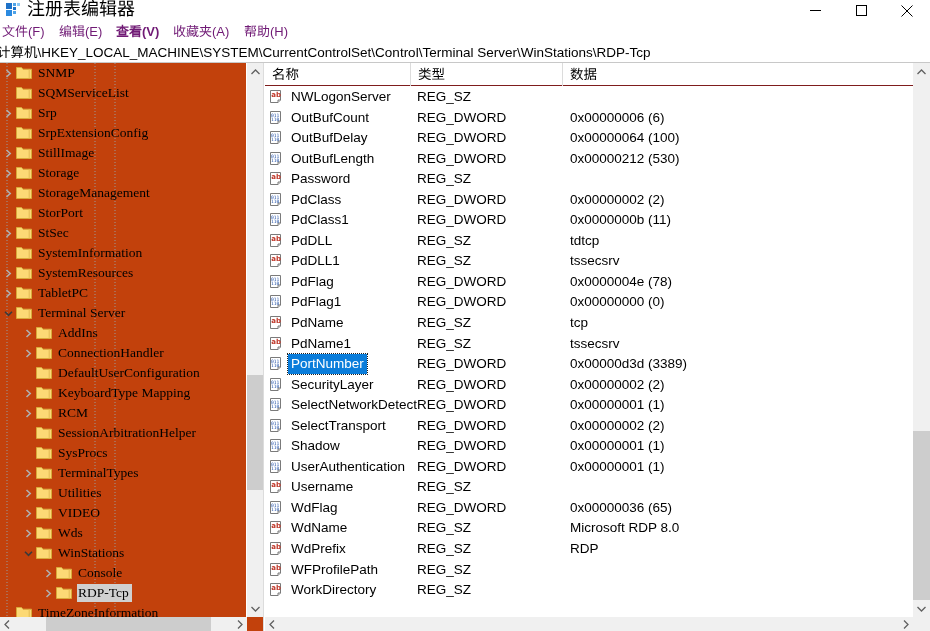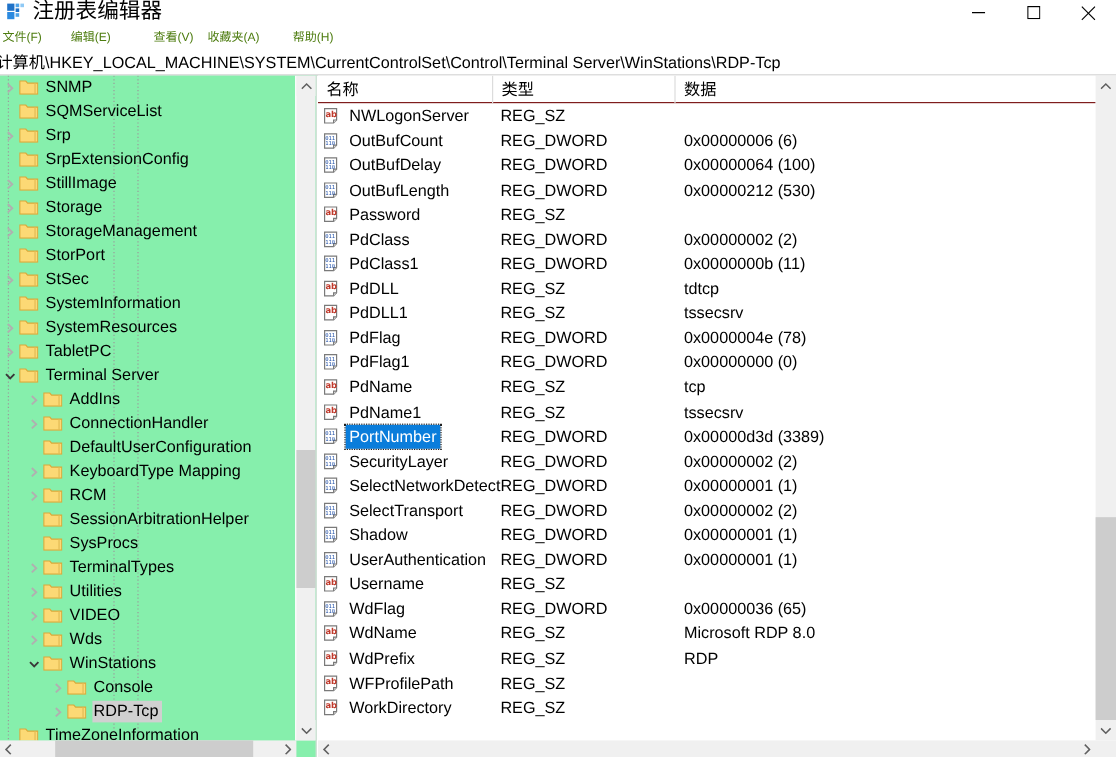--- a/index.html
+++ b/index.html
@@ -43,50 +43,51 @@
   #btn-close { right: 0px; }
   .wbtn svg { display: block; }
 
   
   #menubar {
     position: absolute; left: 0; top: 21px; width: 930px; height: 21px;
     background: #ffffff;
     display: flex; align-items: center;
   }
   .menu-item {
-    font-size: 10px; color: #4d7c0f;
+    font-size: 13px; color: #701a75;
     padding: 0 0; margin-right: 0;
     line-height: 21px; white-space: nowrap;
     cursor: default;
   }
   #menu-file   { position: absolute; left: 2px; }
   #menu-edit   { position: absolute; left: 59px; }
-  #menu-view   { position: absolute; left: 128px; }
+  #menu-view   { position: absolute; left: 116px; font-weight: bold; }
   #menu-fav    { position: absolute; left: 173px; }
   #menu-help   { position: absolute; left: 244px; }
 
   
   #addressbar {
     position: absolute; left: 0; top: 42px; width: 930px; height: 21px;
     background: #ffffff;
     border-bottom: 1px solid #c8c8c8;
     overflow: hidden;
   }
   #address-text {
     position: absolute; left: -3px; top: 0;
     font-size: 13.5px; line-height: 21px;
     color: #000000; white-space: nowrap;
   }
 
   
   #pane-tree {
     position: absolute; left: 0; top: 63px; width: 264px; height: 568px;
-    background: #86efac;
+    background: #c2410c;
     border-right: 1px solid #dcdcdc;
     overflow: hidden;
+    font-family: Liberation Serif, serif;
   }
   #tree-scroll-area {
     position: absolute; left: 0; top: 0; width: 247px; height: 554px;
     overflow: hidden;
   }
   #tree-inner {
     position: absolute; left: -88px; top: 0; width: 420px;
   }
   .tnode {
     position: relative; height: 20px;

